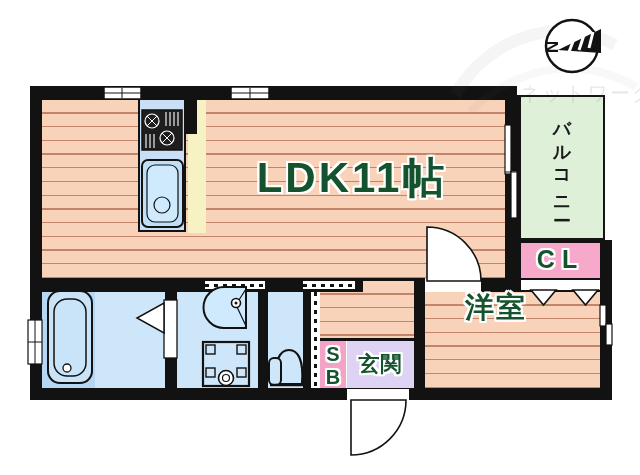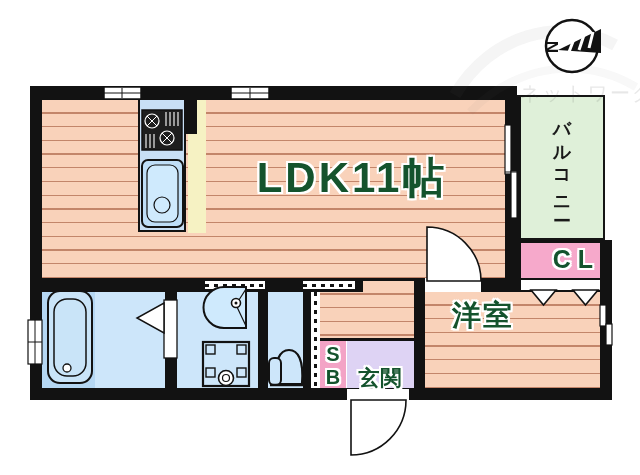--- a/index.html
+++ b/index.html
@@ -26,21 +26,21 @@
     background-image:repeating-linear-gradient(180deg,#121212 0 4px,#fff 4px 9px);
     background-size:3px 100%;background-position:50% 0;background-repeat:no-repeat;
   }
   .lbl{
     position:absolute;color:#14532d;font-weight:bold;text-align:center;line-height:1.05;
     text-shadow:-2px -2px 0 #fff,2px -2px 0 #fff,-2px 2px 0 #fff,2px 2px 0 #fff,
                  0 -2px 0 #fff,0 2px 0 #fff,-2px 0 0 #fff,2px 0 0 #fff;
     white-space:nowrap;
   }
   .lbl-ldk{font-size:42px;letter-spacing:3px;}
-  .lbl-cl{font-size:25px;letter-spacing:7px;text-align:right;}
+  .lbl-cl{font-size:25px;letter-spacing:7px;}
   .lbl-yo{font-size:29px;letter-spacing:2px;}
   .lbl-yo2{font-size:32px;letter-spacing:1px;}
   .lbl-genkan{font-size:21px;letter-spacing:1px;}
   .lbl-sb{font-size:20px;line-height:23px;}
   .lbl-balcony{
     position:absolute;color:#1a1a1a;font-weight:600;font-size:18px;letter-spacing:5px;
     writing-mode:vertical-rl;text-orientation:mixed;white-space:nowrap;
   }
   svg{position:absolute;left:0;top:0;pointer-events:none;}
 </style>
@@ -199,22 +199,22 @@
       <polygon points="573,290 598,290 585.5,305" fill="#fff" stroke="#121212" stroke-width="1.6"></polygon>
     </g>
   </svg>
 
   <div class="lbl lbl-ldk" style="left:232px;top:156px;width:240px;">LDK11帖</div>
 
   <div class="lbl-balcony" style="left:550px;top:108px;height:130px;">バルコニー</div>
 
   <div class="lbl lbl-cl" style="left:521px;top:246px;width:79px;">CL</div>
 
-  <div class="lbl lbl-yo" style="left:418px;top:292px;width:130px;margin-top:8px;">洋室</div>
-
-  <div class="lbl lbl-genkan" style="left:347px;top:353px;width:67px;margin-top:14px;">玄関</div>
+  <div class="lbl lbl-yo" style="left:431px;top:292px;width:130px;">洋室</div>
+
+  <div class="lbl lbl-genkan" style="left:347px;top:353px;width:67px;">玄関</div>
 
   <div class="lbl lbl-sb" style="left:320px;top:343px;width:26px;">
     <span>S</span><br>
     <span>B</span>
   </div>
 
 </div>
 
 </body></html>

